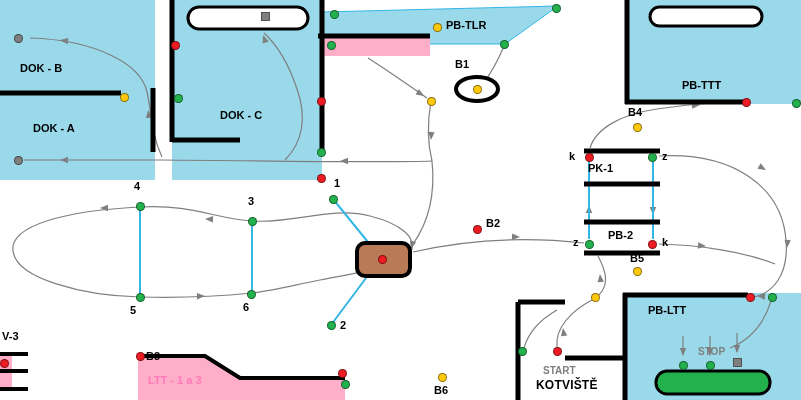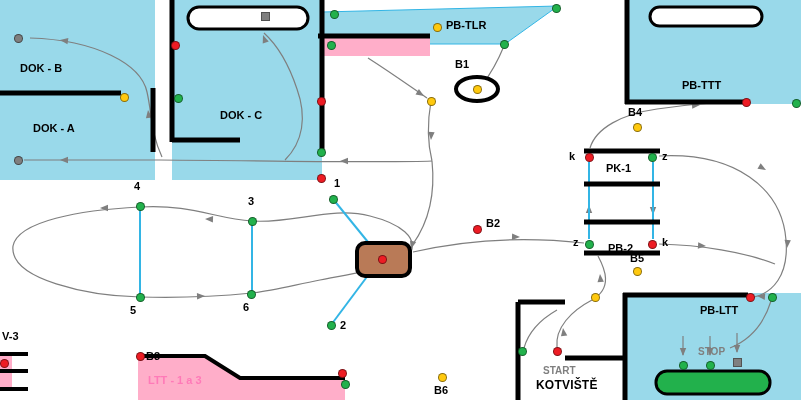--- a/index.html
+++ b/index.html
@@ -125,28 +125,28 @@
 
   <div id="labels-layer">
     <div class="lbl" style="left:20px;top:63px">DOK - B</div>
     <div class="lbl" style="left:33px;top:123px">DOK - A</div>
     <div class="lbl" style="left:220px;top:110px">DOK - C</div>
     <div class="lbl" style="left:446px;top:20px">PB-TLR</div>
     <div class="lbl" style="left:455px;top:59px">B1</div>
     <div class="lbl" style="left:682px;top:80px">PB-TTT</div>
     <div class="lbl" style="left:628px;top:107px">B4</div>
     <div class="lbl" style="left:569px;top:151px">k</div>
-    <div class="lbl" style="left:606px;top:163px">PK-1</div>
+    <div class="lbl" style="left:588px;top:163px">PK-1</div>
     <div class="lbl" style="left:662px;top:151px">z</div>
     <div class="lbl" style="left:486px;top:218px">B2</div>
-    <div class="lbl" style="left:608px;top:243px">PB-2</div>
+    <div class="lbl" style="left:608px;top:230px">PB-2</div>
     <div class="lbl" style="left:573px;top:237px">z</div>
     <div class="lbl" style="left:662px;top:237px">k</div>
     <div class="lbl" style="left:630px;top:253px">B5</div>
-    <div class="lbl" style="left:700px;top:305px">PB-LTT</div>
+    <div class="lbl" style="left:648px;top:305px">PB-LTT</div>
     <div class="lbl gray" style="left:698px;top:347px">STOP</div>
     <div class="lbl gray" style="left:543px;top:366px">START</div>
     <div class="lbl big" style="left:536px;top:379px">KOTVIŠTĚ</div>
     <div class="lbl" style="left:2px;top:331px">V-3</div>
     <div class="lbl" style="left:146px;top:351px">B3</div>
     <div class="lbl pink" style="left:148px;top:375px">LTT - 1 a 3</div>
     <div class="lbl" style="left:434px;top:385px">B6</div>
     <div class="lbl" style="left:334px;top:178px">1</div>
     <div class="lbl" style="left:340px;top:320px">2</div>
     <div class="lbl" style="left:248px;top:196px">3</div>

